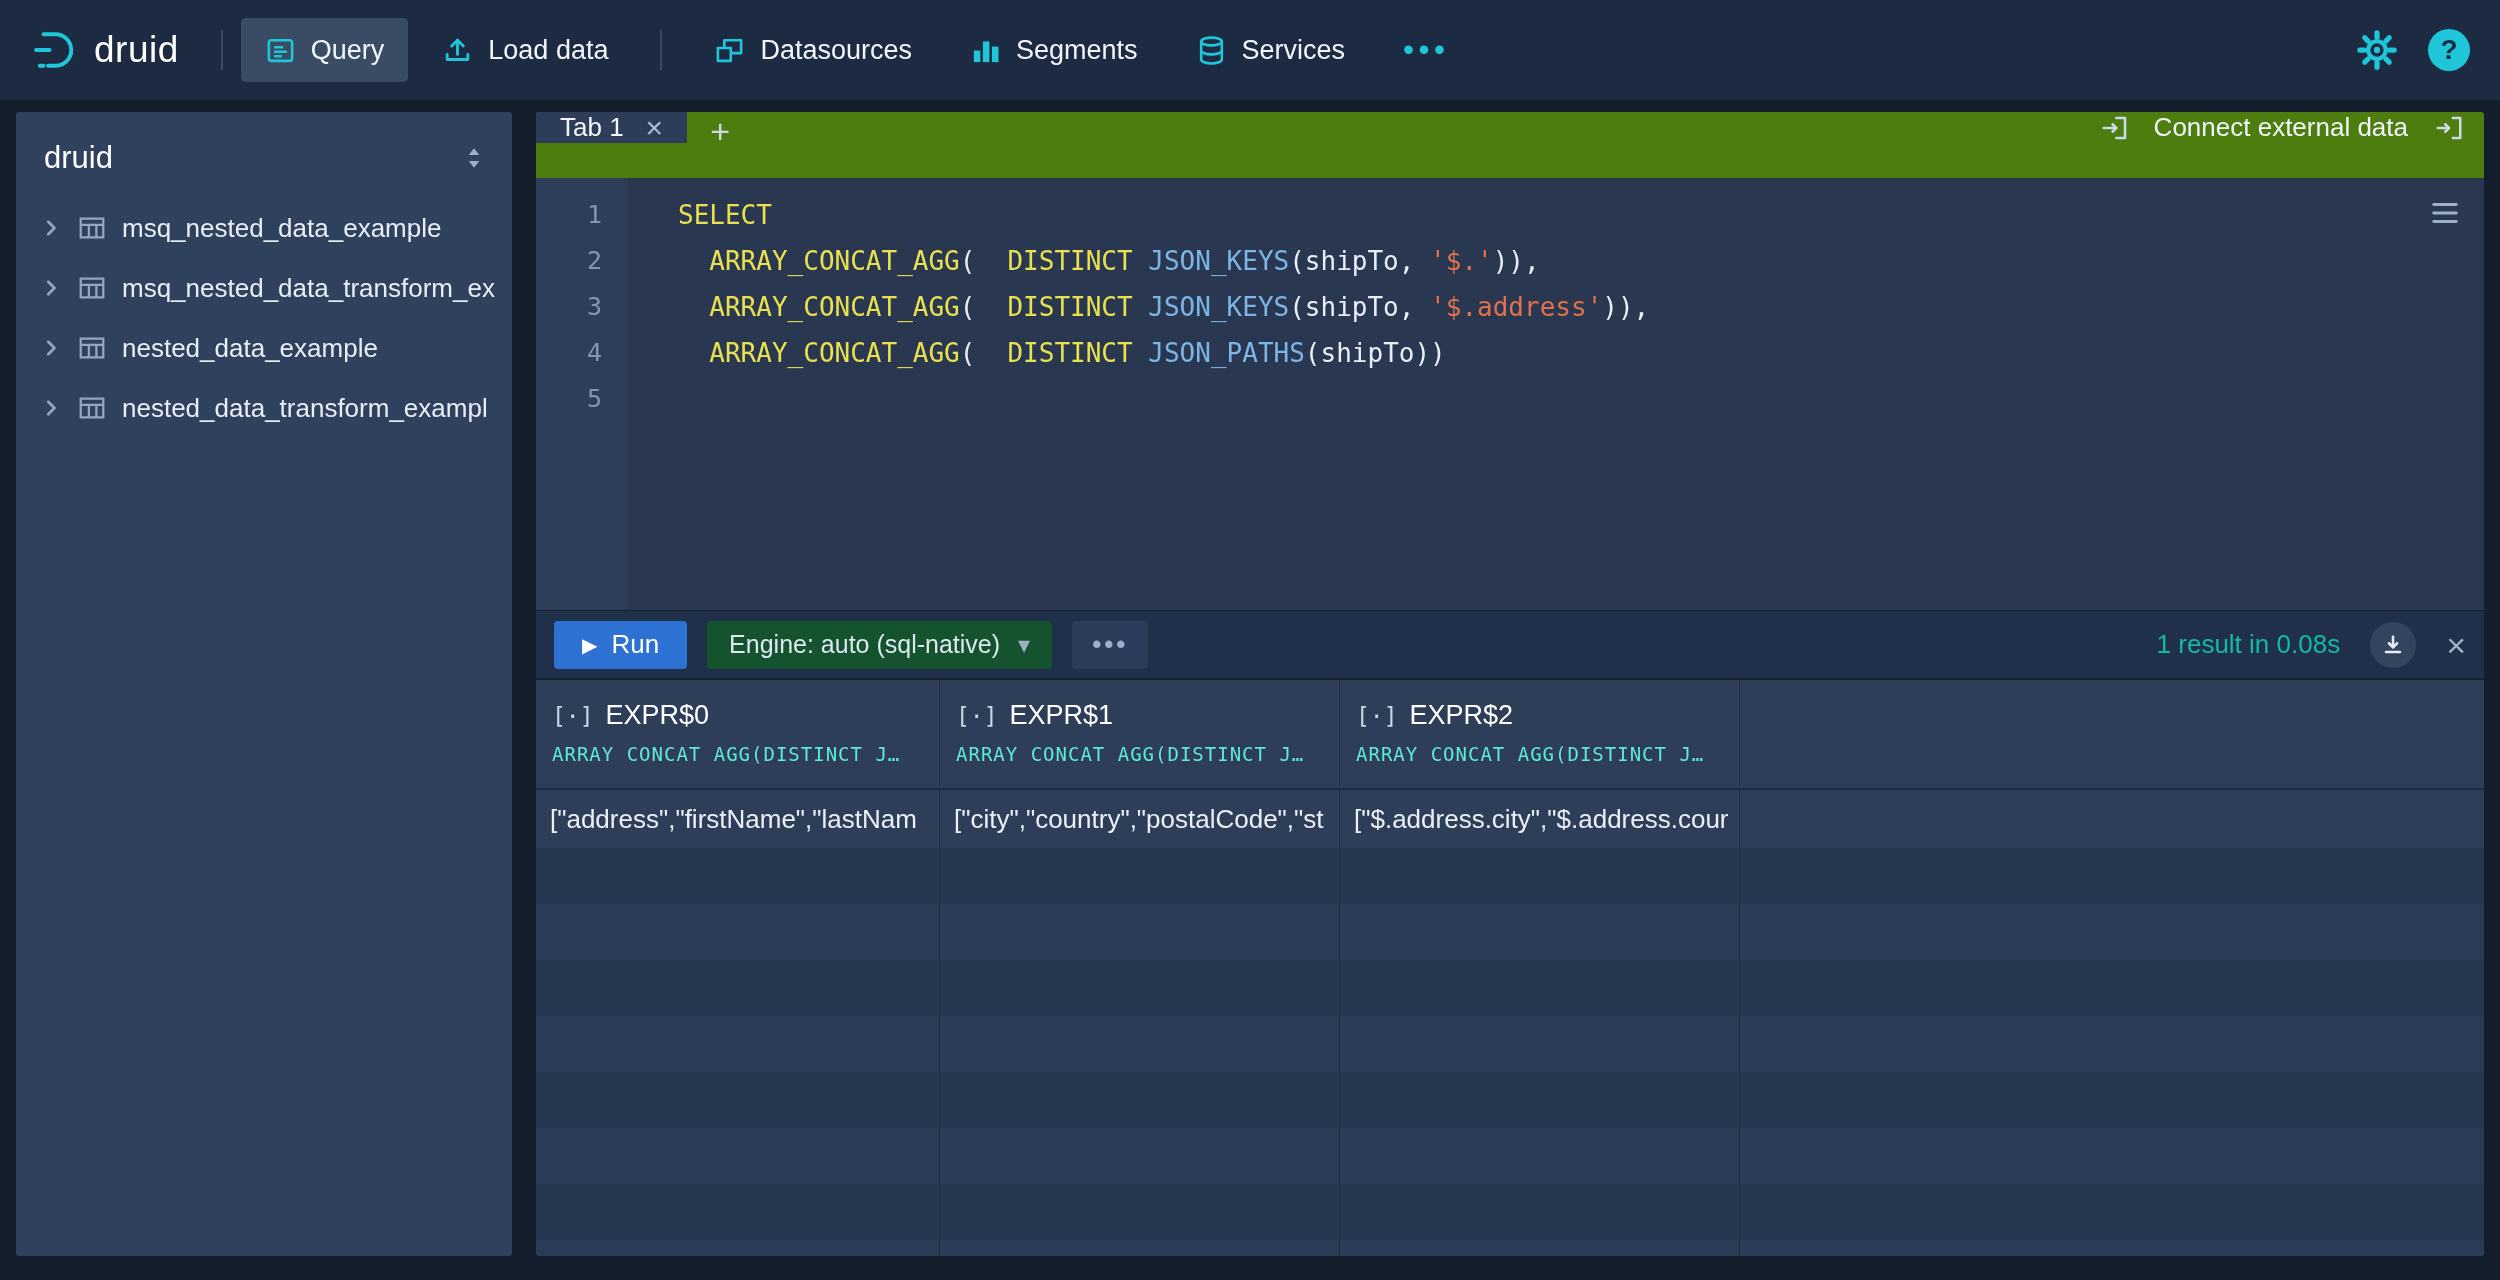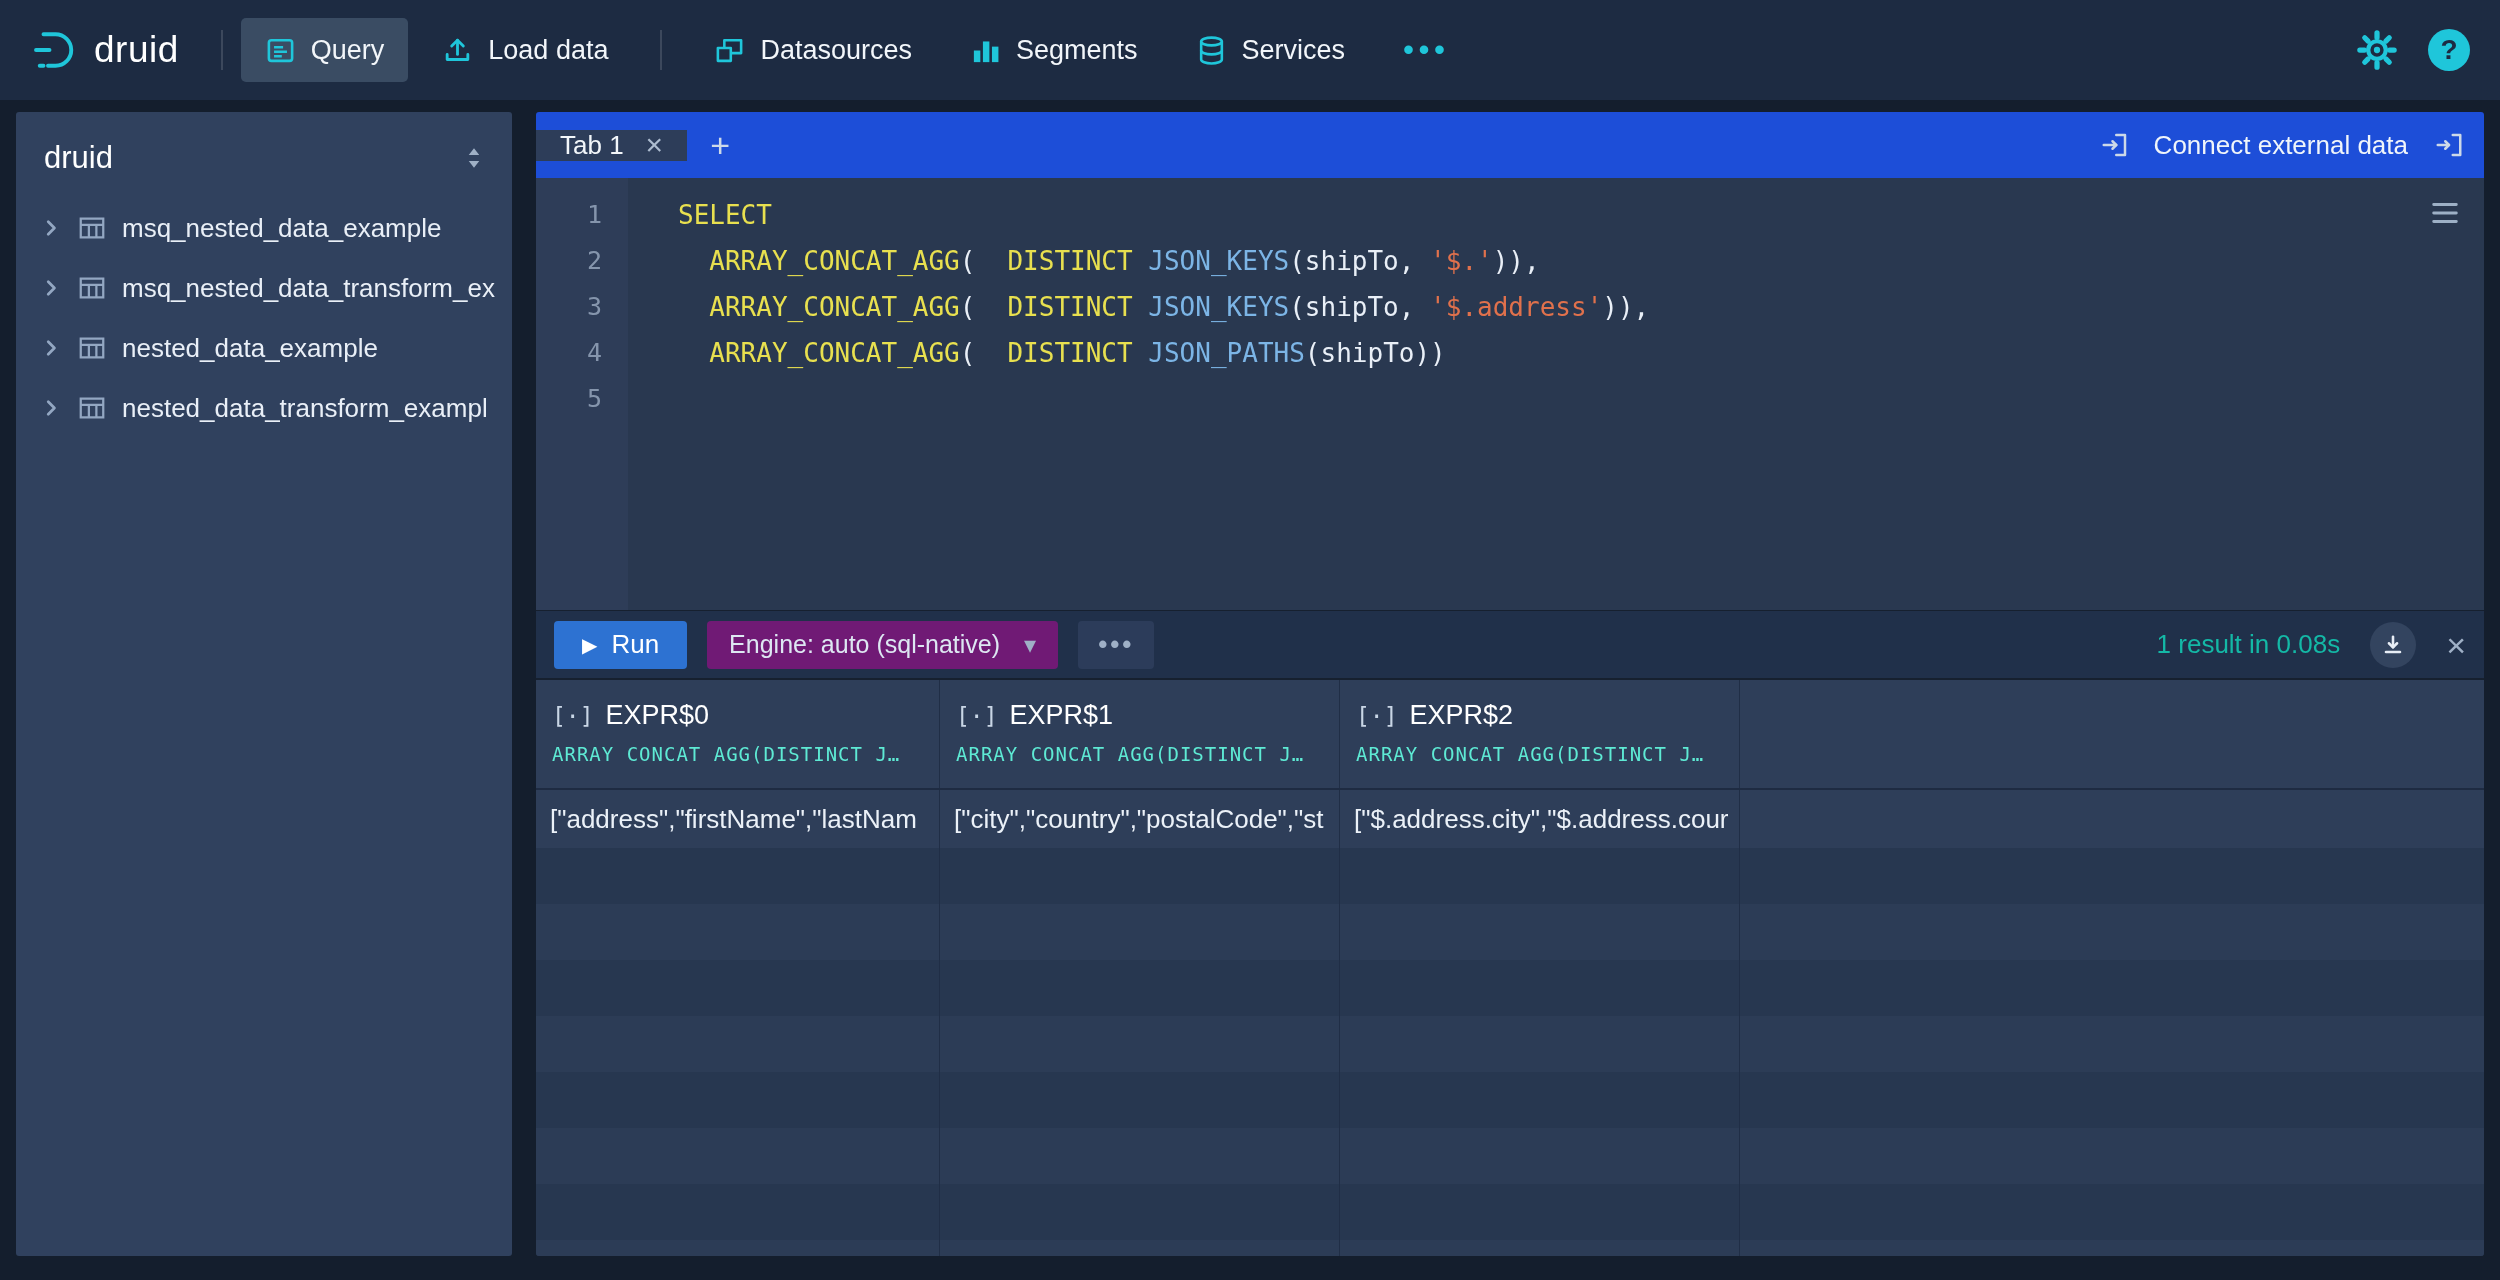--- a/index.html
+++ b/index.html
@@ -46,21 +46,21 @@
   .tree-item .chev { color: #93a7c2; }
   .tree-item .chev svg { width: 22px; height: 22px; }
   .tree-item .tbl { color: #93a7c2; }
   .tree-item .tbl svg { width: 30px; height: 30px; }
   .tree-label { overflow: hidden; white-space: nowrap; }
 
   
   .main { flex: 1; min-width: 0; display: flex; flex-direction: column; border-radius: 3px; overflow: hidden; }
 
   
-  .tabbar { height: 66px; background: #1d4ed8; display: flex; align-items: center; flex: 0 0 auto; }
+  .tabbar { height: 66px; background: #4d7c0f; display: flex; align-items: flex-start; flex: 0 0 auto; }
   .tab { display: flex; align-items: center; gap: 22px; padding: 0 24px; background: #2d3d59; font-size: 26px; color: #f2f6fa; cursor: pointer; }
   .tab-close { color: #aebdd0; font-size: 30px; line-height: 1; }
   .tab-add { width: 66px; font-size: 34px; color: #cdd9e8; }
   .tab-right { margin-left: auto; display: flex; align-items: center; gap: 26px; padding-right: 20px; }
   .link-btn { display: flex; align-items: center; gap: 24px; font-size: 26px; color: #f0f5fa; }
   .tab-right .icon { color: #cdd9e8; }
   .tab-right .icon svg { width: 30px; height: 30px; }
 
   
   .editor { height: 432px; flex: 0 0 auto; background: #293850; display: flex; position: relative; }
@@ -74,21 +74,21 @@
   .tok-str { color: #e0714c; }
   .tok-pl { color: #e9eff7; }
   .cursor { display: inline-block; width: 3px; height: 32px; background: #f5f8fb; vertical-align: -6px; margin-left: 1px; }
   .editor-menu { position: absolute; top: 18px; right: 22px; color: #9db0c6; }
   .editor-menu svg { width: 34px; height: 34px; }
 
   
   .runbar { height: 68px; flex: 0 0 auto; background: #20304a; border-top: 1px solid #16202f; display: flex; align-items: center; gap: 20px; padding: 0 18px; }
   .run-btn { display: flex; align-items: center; gap: 14px; background: var(--primary-blue); color: #ffffff; border-radius: 4px; height: 48px; padding: 0 28px; font-size: 26px; }
   .play { font-size: 20px; }
-  .engine-btn { display: flex; align-items: center; gap: 24px; background: #701a75; border-radius: 4px; height: 48px; padding: 0 22px; font-size: 25px; color: #dde7f2; }
+  .engine-btn { display: flex; align-items: center; gap: 18px; background: #14532d; border-radius: 4px; height: 48px; padding: 0 22px; font-size: 25px; color: #dde7f2; }
   .caret { color: #9fb0c6; font-size: 24px; }
   .more-btn { background: #2c3c5a; border-radius: 4px; height: 48px; padding: 0 20px; color: #9fb0c6; font-size: 26px; letter-spacing: 3px; font-weight: bold; }
   .run-right { margin-left: auto; display: flex; align-items: center; gap: 30px; }
   .status { font-size: 26px; color: #14b8a6; }
   .dl-circle { width: 46px; height: 46px; border-radius: 50%; background: #33445f; display: flex; align-items: center; justify-content: center; color: #e8eef6; }
   .dl-circle svg { width: 28px; height: 28px; }
   .close-results { color: #9fb0c6; font-size: 34px; line-height: 1; }
 
   
   .results { flex: 1; min-height: 0; background: #273750; border-top: 2px solid #16202f; display: flex; flex-direction: column; overflow: hidden; }

